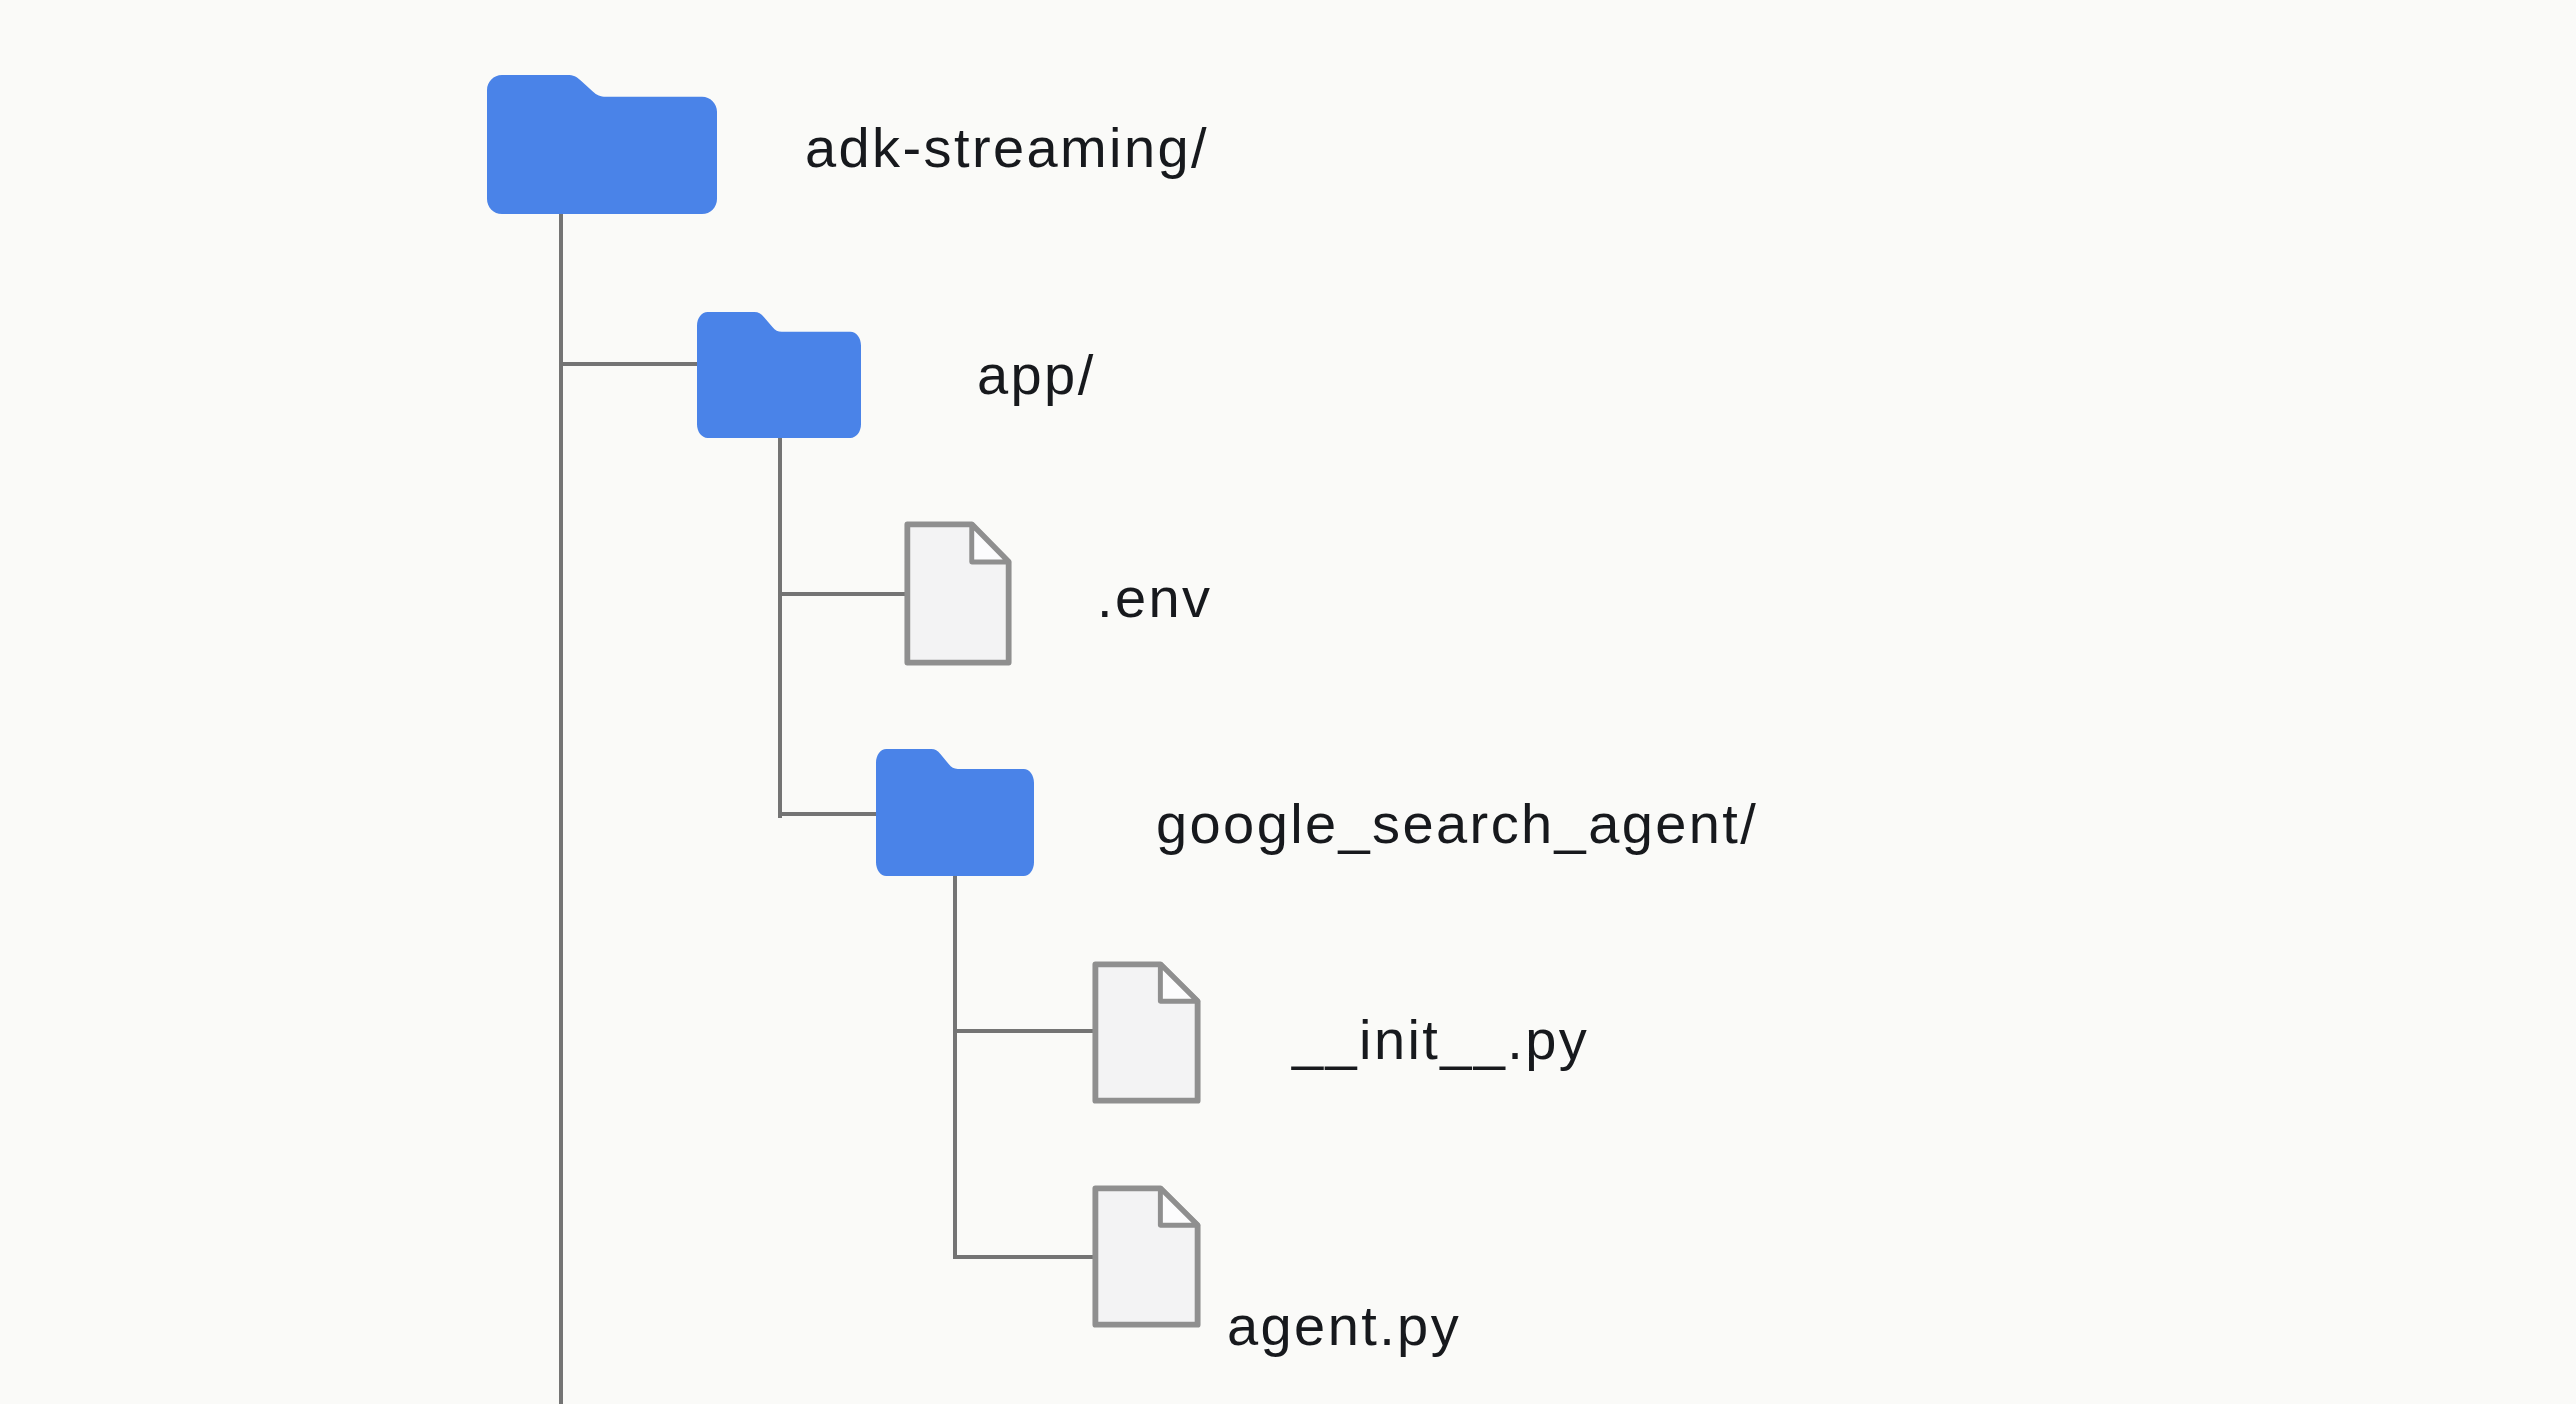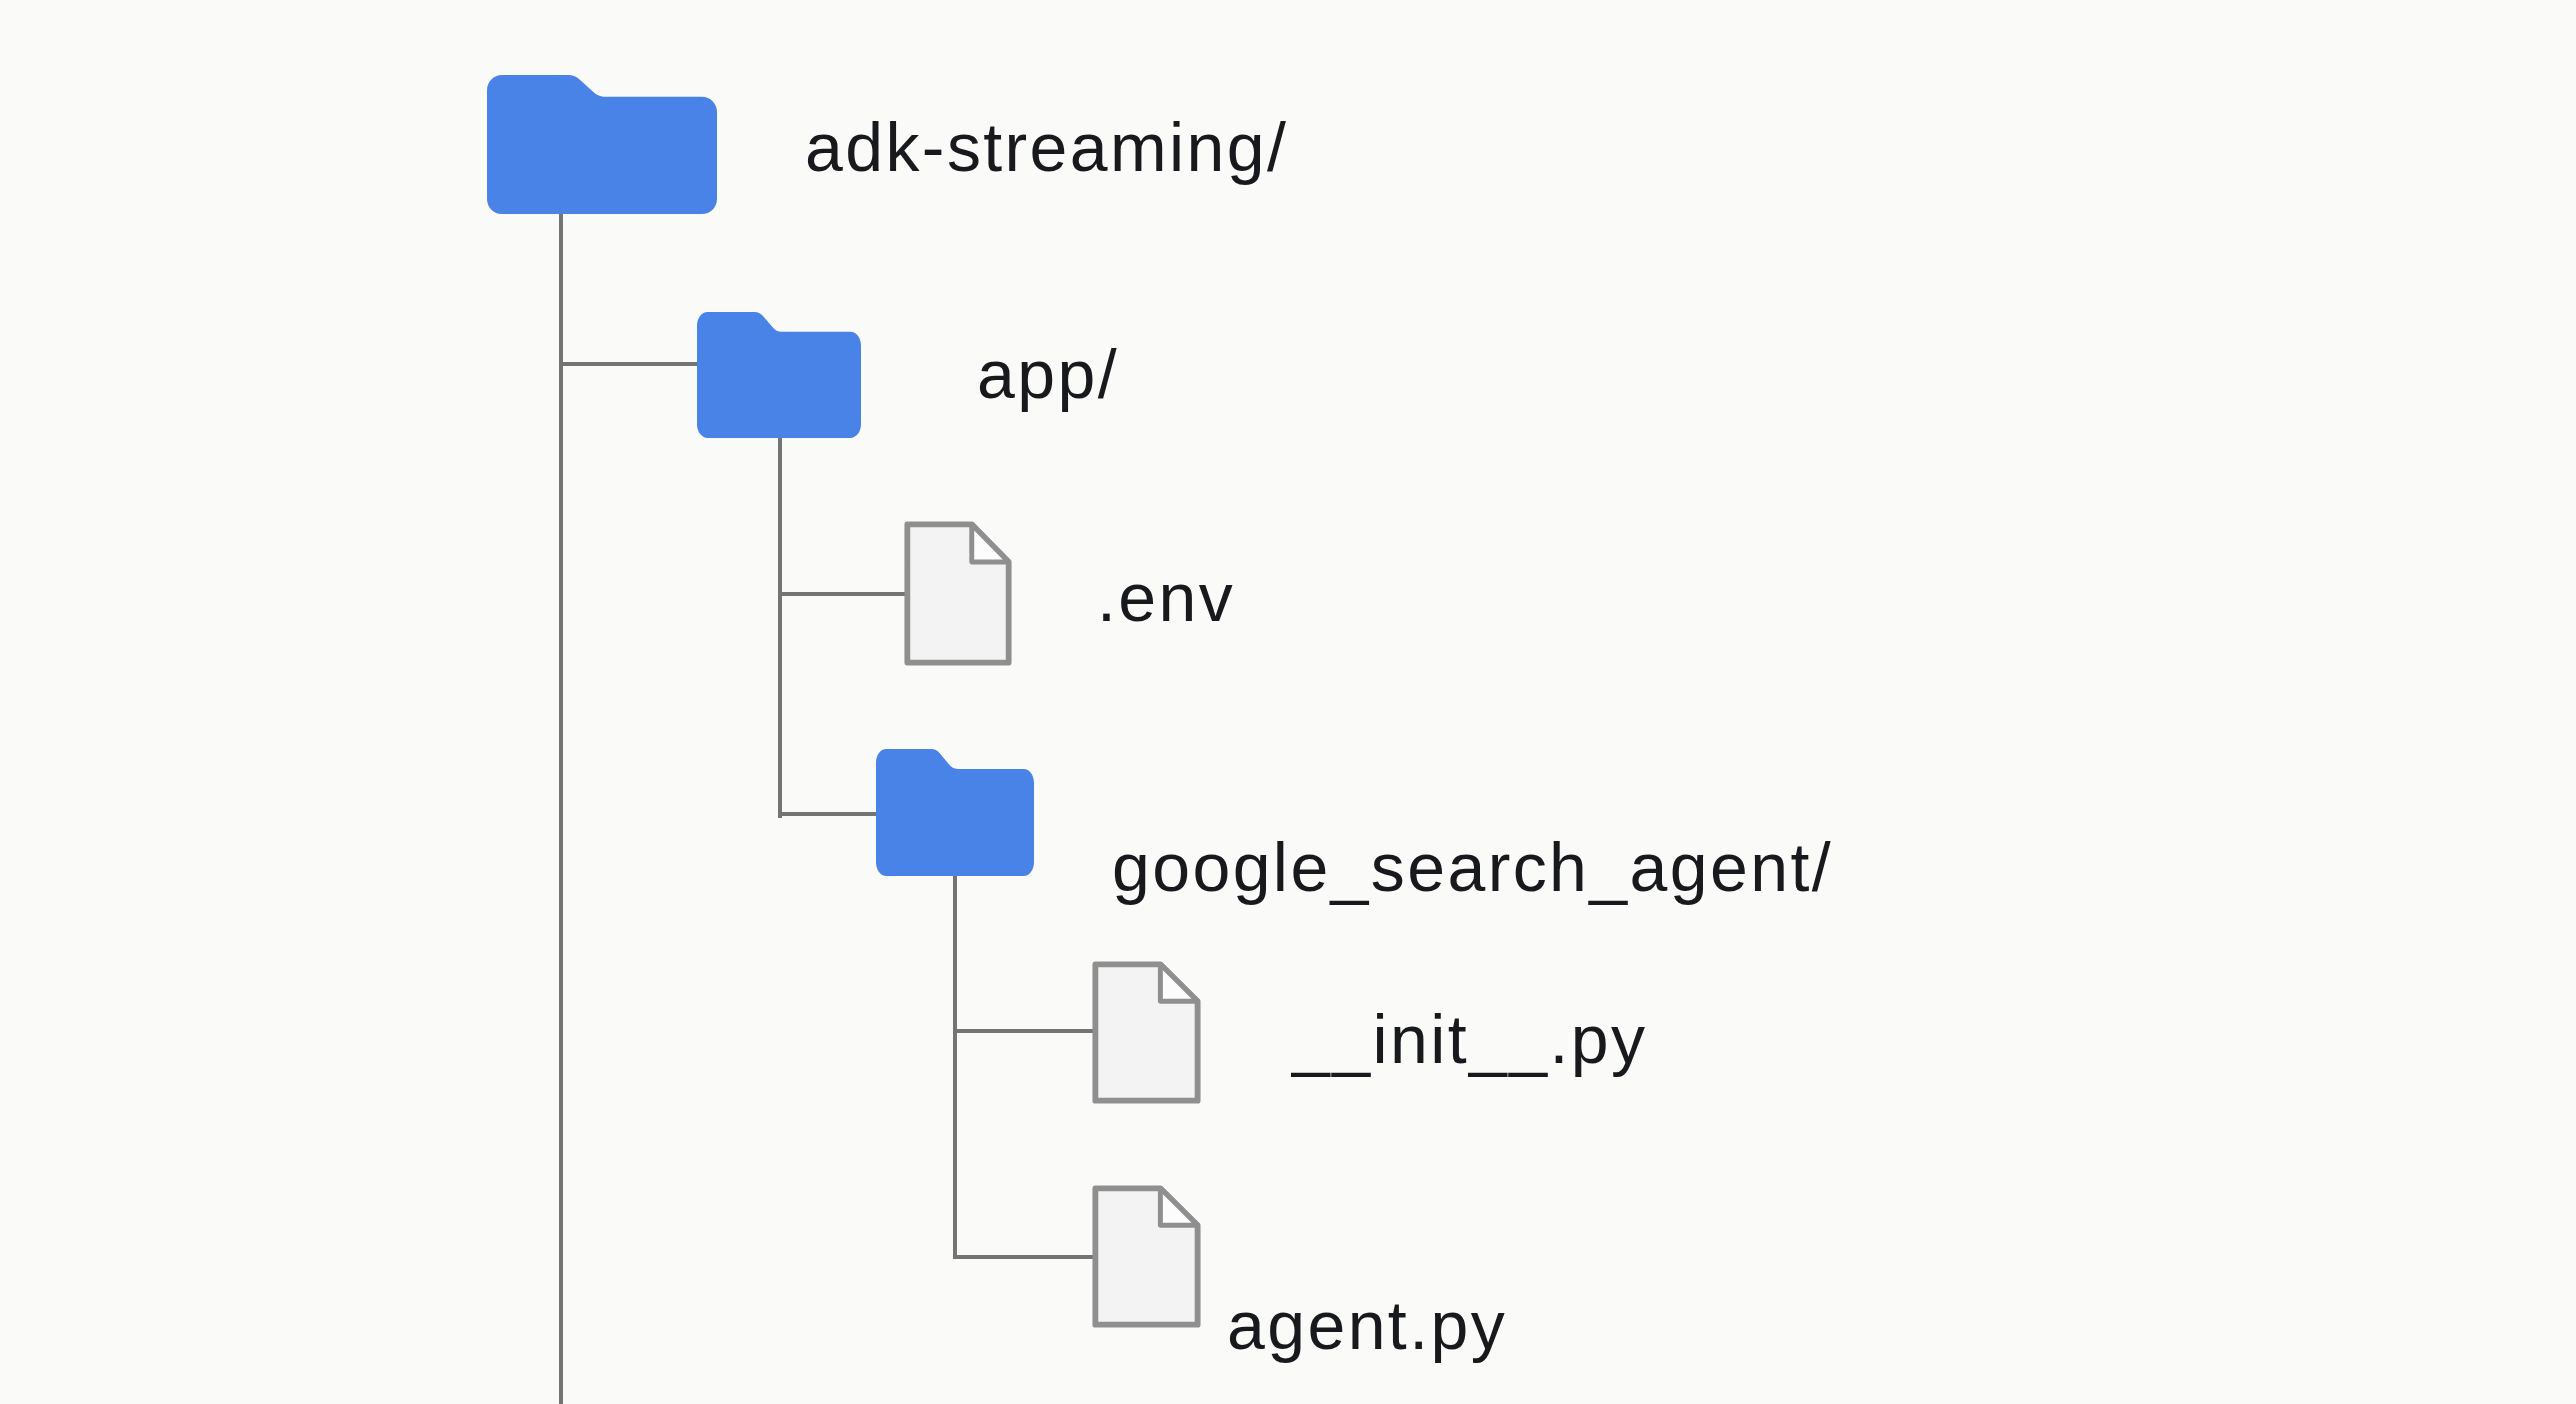--- a/index.html
+++ b/index.html
@@ -14,21 +14,21 @@
     position:absolute;
     background:var(--line,#747474);
   }
   .line.h{height:4px;}
   .line.v{width:4px;}
   .icon{position:absolute;display:block;}
   .label{
     position:absolute;
     transform:translateY(-50%);
     white-space:nowrap;
-    font-size:68px;
+    font-size:56px;
     letter-spacing:2.4px;
     color:var(--text,#17191d);
   }
   .folder-shape{fill:var(--folder,#4a83e8);}
   .file-body{fill:var(--file_fill,#f3f3f4);stroke:var(--file_border,#8f8f8f);stroke-width:4;stroke-linejoin:round;}
   .file-flap{fill:var(--file_flap,#fcfcfd);stroke:var(--file_border,#8f8f8f);stroke-width:3.4;stroke-linejoin:round;}
 </style>
 </head>
 <body>
 
@@ -62,21 +62,21 @@
       <path class="file-body" d="M3,3 H47.5 L73,28.5 V97 H3 Z"></path>
       <path class="file-flap" d="M47.5,3 L73,28.5 H47.5 Z"></path>
     </svg>
     <span class="label" style="left:1097px;top:597px;">.env</span>
   </div>
 
   <div class="node">
     <svg class="icon" style="left:876px;top:749px;" width="158" height="127" viewBox="0 0 200 120" preserveAspectRatio="none">
       <path class="folder-shape" d="M13,0 H70 C75,0 78,1.5 81.5,4.8 L92,14.2 C95.5,17.4 98.5,18.8 103.5,18.8 H187 C194.2,18.8 200,24.6 200,31.8 V107 C200,114.2 194.2,120 187,120 H13 C5.8,120 0,114.2 0,107 V13 C0,5.8 5.8,0 13,0 Z"></path>
     </svg>
-    <span class="label" style="left:1112px;top:823px;margin-top:44px;">google_search_agent/</span>
+    <span class="label" style="left:1156px;top:823px;">google_search_agent/</span>
   </div>
 
   <div class="node">
     <svg class="icon" style="left:1091px;top:960px;" width="111" height="145" viewBox="0 0 76 100" preserveAspectRatio="none">
       <path class="file-body" d="M3,3 H47.5 L73,28.5 V97 H3 Z"></path>
       <path class="file-flap" d="M47.5,3 L73,28.5 H47.5 Z"></path>
     </svg>
     <span class="label" style="left:1292px;top:1039px;">__init__.py</span>
   </div>
 

